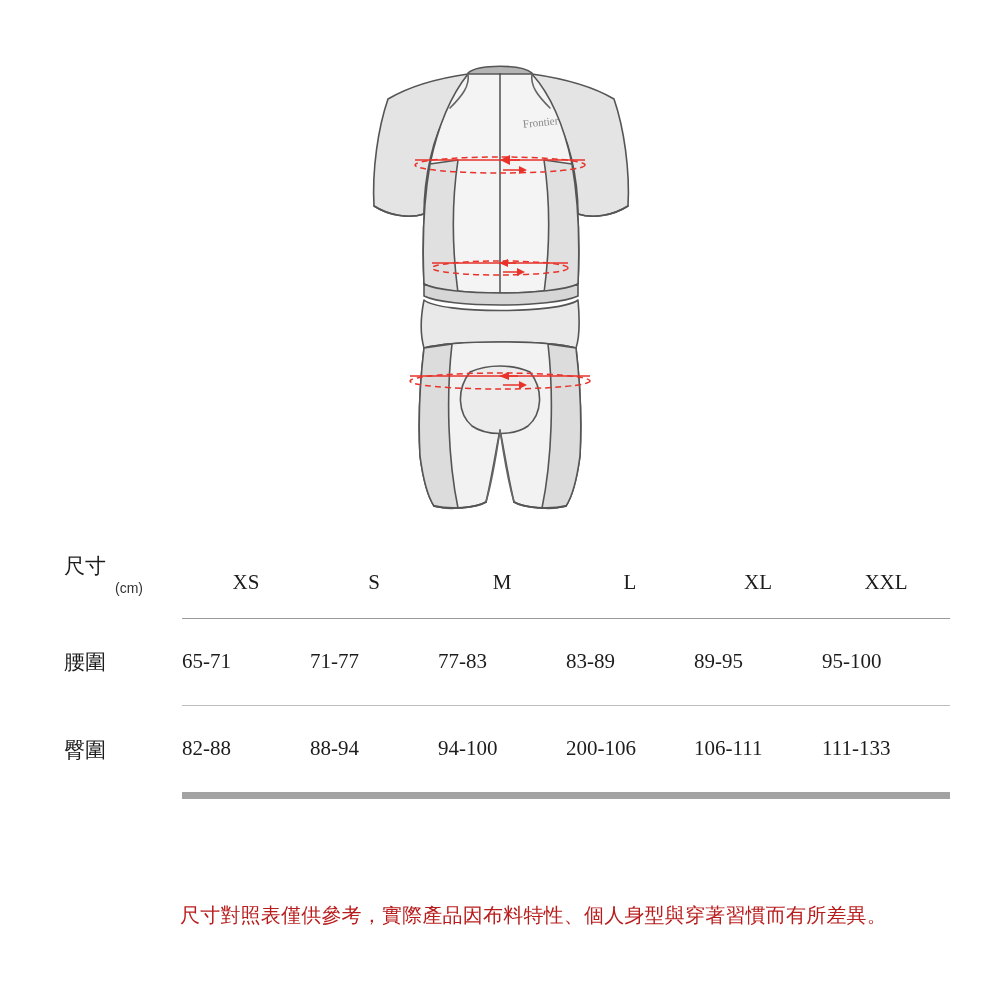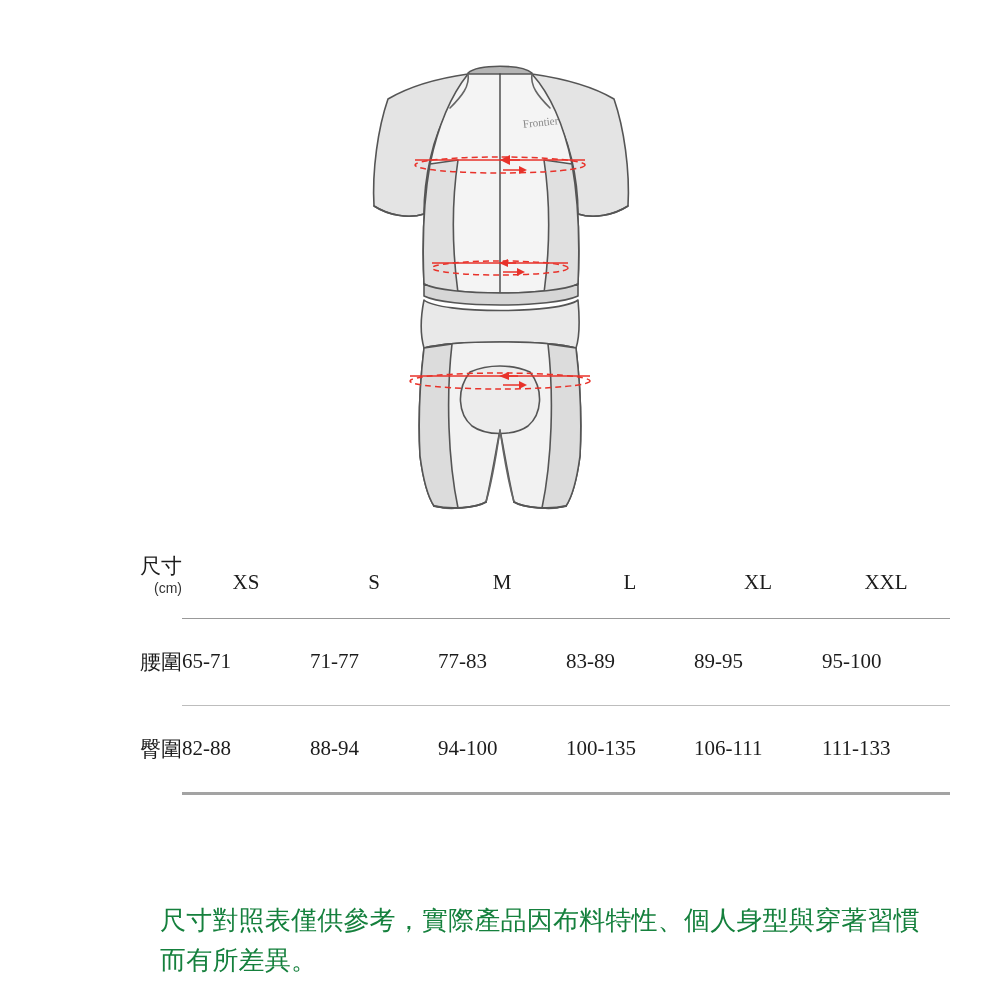--- a/index.html
+++ b/index.html
@@ -51,25 +51,25 @@
     vertical-align: middle;
   }
   .size-table thead th {
     height: 64px;
     border-bottom: 1px solid #999;
   }
   .size-table tbody td {
     border-bottom: 1px solid #bdbdbd;
   }
   .size-table tbody tr:last-child td {
-    border-bottom: 3px solid #a3a3a3;
+    border-bottom: 7px solid #a3a3a3;
   }
   .row-label,
   .corner-label {
-    text-align: right;
+    text-align: left;
     padding-left: 4px !important;
     width: 118px;
     border-bottom: none !important;
     font-family: "Liberation Sans", sans-serif;
     font-size: 21px;
   }
   .corner-label {
     vertical-align: top !important;
     padding-top: 6px !important;
     line-height: 1.15;
@@ -84,27 +84,27 @@
   }
   .col-head {
     font-family: "Liberation Serif", serif;
     font-size: 23px;
   }
   .cell-wide { width: 128px; }
 
   
   .footnote {
     position: absolute;
-    left: 160px;
+    left: 180px;
     top: 900px;
     width: 768px;
     font-family: "Liberation Sans", sans-serif;
-    font-size: 26px;
+    font-size: 20px;
     line-height: 1.55;
-    color: #15803d;
+    color: #b91c1c;
     letter-spacing: 0.2px;
   }
 </style>
 </head>
 <body>
 
 <div class="page">
 
   <div class="illustration">
     <svg width="1000" height="540" viewBox="0 0 1000 540" xmlns="http://www.w3.org/2000/svg">
@@ -202,21 +202,21 @@
         <td>77-83</td>
         <td>83-89</td>
         <td>89-95</td>
         <td>95-100</td>
       </tr>
       <tr>
         <td class="row-label">臀圍</td>
         <td>82-88</td>
         <td>88-94</td>
         <td>94-100</td>
-        <td>100-135</td>
+        <td>200-106</td>
         <td>106-111</td>
         <td>111-133</td>
       </tr>
     </tbody>
   </table>
 
   <div class="footnote">尺寸對照表僅供參考，實際產品因布料特性、個人身型與穿著習慣而有所差異。</div>
 
 </div>
 

